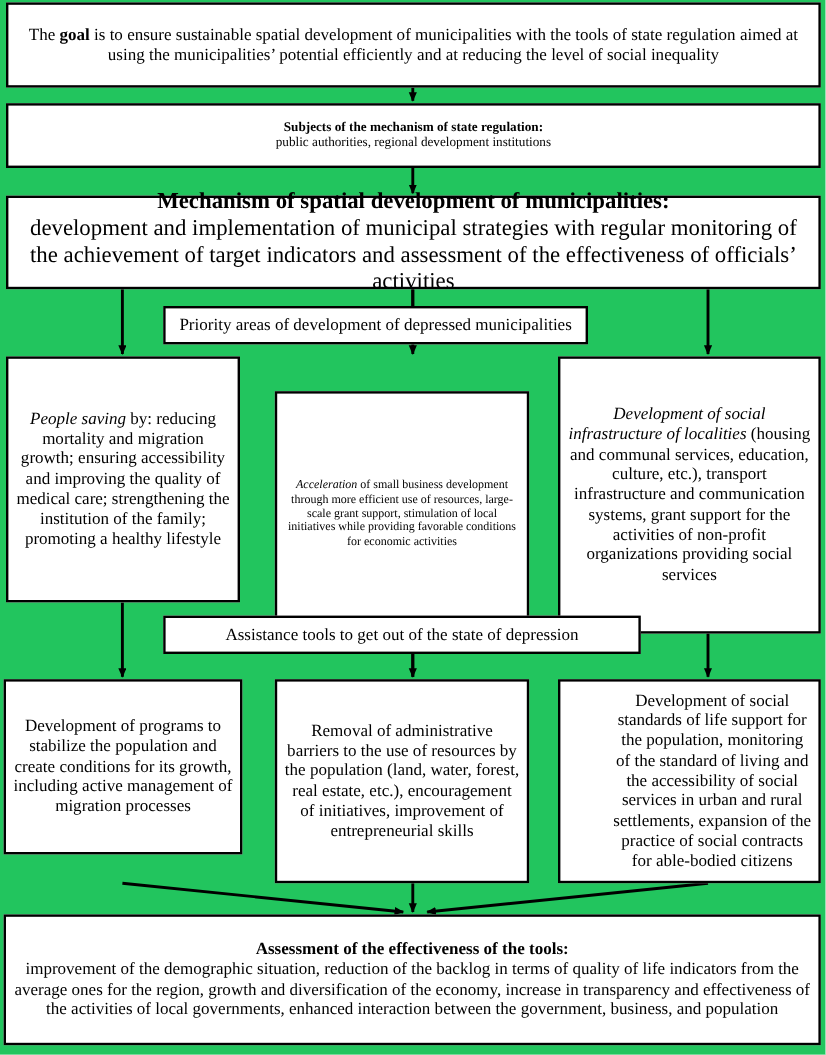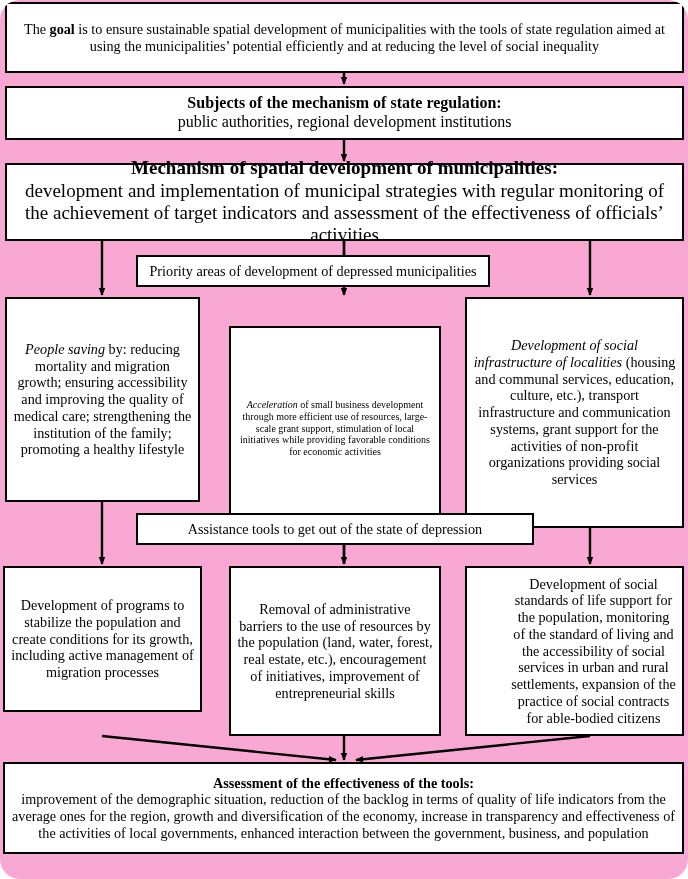--- a/index.html
+++ b/index.html
@@ -9,22 +9,21 @@
   }
   body {
     font-family: "Liberation Serif", "DejaVu Serif", serif;
     color: #000000;
   }
   #canvas {
     position: relative;
     width: 688px;
     height: 879px;
     overflow: hidden;
-    background: #f9a8d4;
-    border-radius: 20px;
+    background: #22c55e;
   }
   .box {
     position: absolute;
     border: 2px solid #000000;
     background: #ffffff;
     box-sizing: border-box;
     display: flex;
     align-items: center;
     justify-content: center;
     text-align: center;
@@ -40,31 +39,31 @@
     display: block;
   }
   .ital {
     font-style: italic;
   }
   .bold {
     font-weight: bold;
   }
   
   #box-goal      { left: 5px;   top: 2px;   width: 679px; height: 71px;  font-size: 14.2px; }
-  #box-subjects  { left: 5px;   top: 86px;  width: 679px; height: 54px;  font-size: 16px; }
+  #box-subjects  { left: 5px;   top: 86px;  width: 679px; height: 54px;  font-size: 11px; }
   #box-mechanism { left: 5px;   top: 163px; width: 679px; height: 78px;  font-size: 19px; }
   #box-priority  { left: 136px; top: 255px; width: 354px; height: 32px;  font-size: 14.2px; }
   #box-people    { left: 5px;   top: 297px; width: 195px; height: 205px; font-size: 14.2px; }
   #box-accel     { left: 229px; top: 297px; width: 212px; height: 205px; font-size: 10px; margin-top: 29px; }
   #box-infra     { left: 465px; top: 297px; width: 219px; height: 231px; font-size: 14.2px; }
   #box-assist    { left: 136px; top: 513px; width: 398px; height: 32px;  font-size: 14.2px; }
   #box-programs  { left: 3px;   top: 566px; width: 199px; height: 146px; font-size: 14.2px; }
   #box-barriers  { left: 229px; top: 566px; width: 212px; height: 170px; font-size: 14.2px; }
   #box-standards { left: 465px; top: 566px; width: 219px; height: 170px; font-size: 14.2px; padding-left: 38px; }
-  #box-assess    { left: 3px;   top: 762px; width: 681px; height: 92px; font-size: 14.2px; }
+  #box-assess    { left: 3px;   top: 762px; width: 681px; height: 109px; font-size: 14.2px; }
 
   svg#wires {
     position: absolute;
     left: 0;
     top: 0;
     width: 688px;
     height: 879px;
     z-index: 1;
     pointer-events: none;
   }

